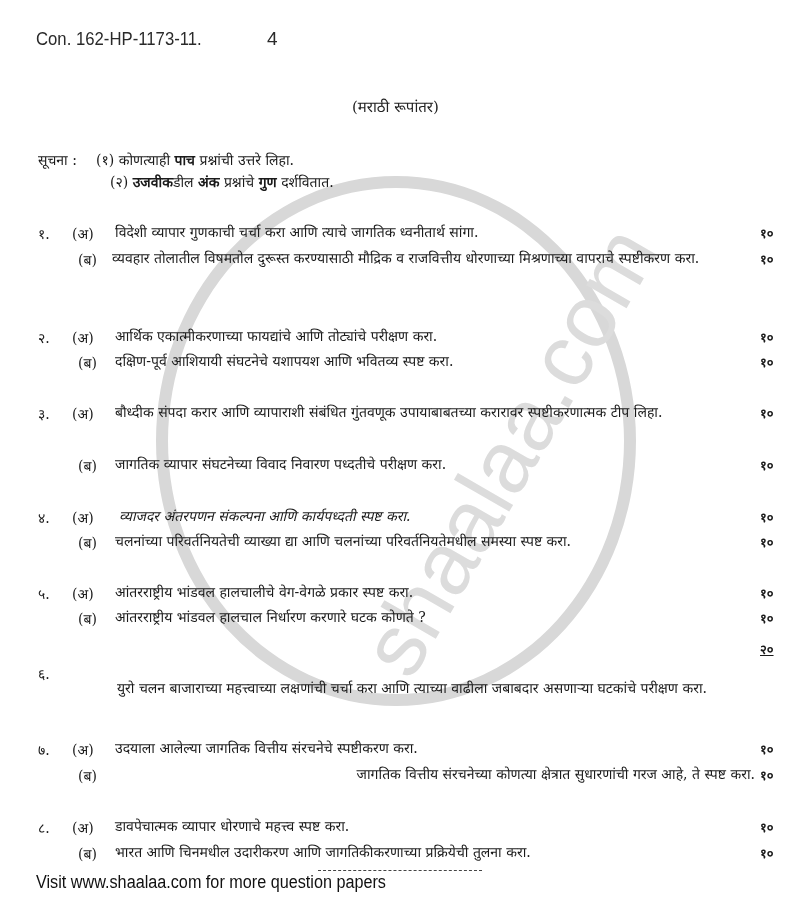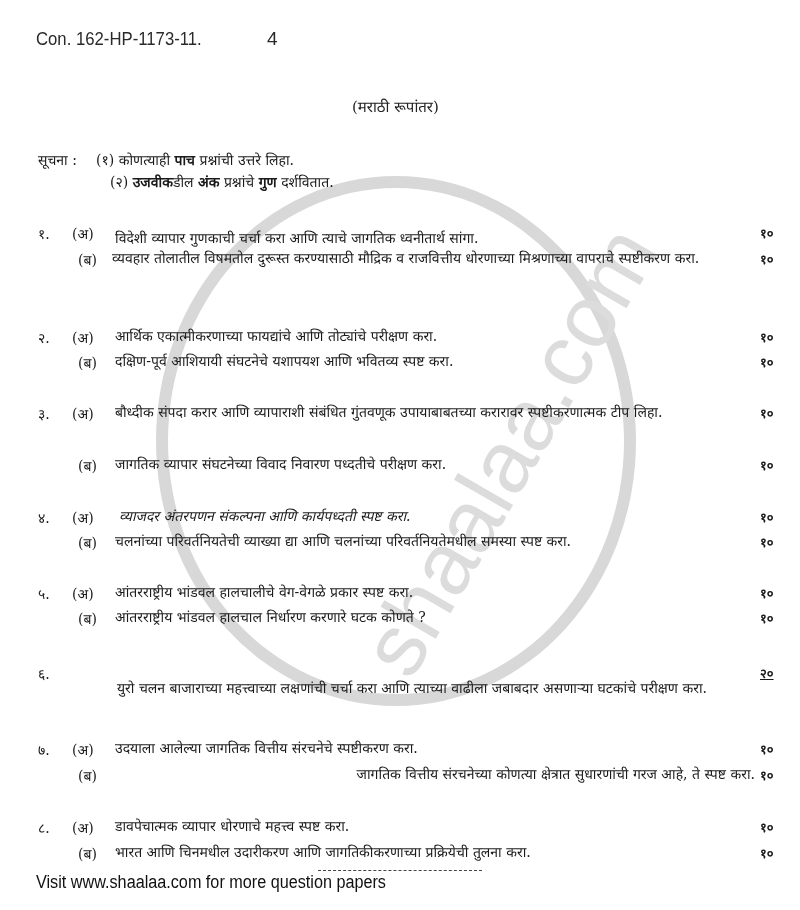--- a/index.html
+++ b/index.html
@@ -75,21 +75,21 @@
     <span class="b">उजवीक</span><span>डील</span>
     <span class="b">अंक</span>
     <span>प्रश्नांचे</span>
     <span class="b">गुण</span>
     <span>दर्शवितात.</span>
   </span>
 </div>
 
 <span class="q-num" style="left:38px;top:224px;">१.</span>
 <span class="q-sub" style="left:72px;top:224px;">(अ)</span>
-<span class="q-text" style="left:115px;top:220px;margin-top:6px;">विदेशी व्यापार गुणकाची चर्चा करा आणि त्याचे जागतिक ध्वनीतार्थ सांगा.</span>
+<span class="q-text" style="left:115px;top:220px;">विदेशी व्यापार गुणकाची चर्चा करा आणि त्याचे जागतिक ध्वनीतार्थ सांगा.</span>
 <span class="q-marks" style="top:224px;">१०</span>
 <span class="q-sub" style="left:78px;top:250px;">(ब)</span>
 <span class="q-text" style="left:112px;top:246px;">व्यवहार तोलातील विषमतोल दुरूस्त करण्यासाठी मौद्रिक व राजवित्तीय धोरणाच्या मिश्रणाच्या वापराचे स्पष्टीकरण करा.</span>
 <span class="q-marks" style="top:250px;">१०</span>
 
 <span class="q-num" style="left:38px;top:328px;">२.</span>
 <span class="q-sub" style="left:72px;top:328px;">(अ)</span>
 <span class="q-text" style="left:115px;top:324px;">आर्थिक एकात्मीकरणाच्या फायद्यांचे आणि तोट्यांचे परीक्षण करा.</span>
 <span class="q-marks" style="top:328px;">१०</span>
 <span class="q-sub" style="left:78px;top:353px;">(ब)</span>
@@ -115,21 +115,21 @@
 <span class="q-num" style="left:38px;top:584px;">५.</span>
 <span class="q-sub" style="left:72px;top:584px;">(अ)</span>
 <span class="q-text" style="left:115px;top:580px;">आंतरराष्ट्रीय भांडवल हालचालीचे वेग-वेगळे प्रकार स्पष्ट करा.</span>
 <span class="q-marks" style="top:584px;">१०</span>
 <span class="q-sub" style="left:78px;top:609px;">(ब)</span>
 <span class="q-text" style="left:115px;top:605px;">आंतरराष्ट्रीय भांडवल हालचाल निर्धारण करणारे घटक कोणते ?</span>
 <span class="q-marks" style="top:609px;">१०</span>
 
 <span class="q-num" style="left:38px;top:664px;">६.</span>
 <span class="q-text" style="left:72px;top:676px;width:680px;text-align:center;">युरो चलन बाजाराच्या महत्त्वाच्या लक्षणांची चर्चा करा आणि त्याच्या वाढीला जबाबदार असणाऱ्या घटकांचे परीक्षण करा.</span>
-<span class="q-marks" style="top:664px;text-decoration:underline;">२०</span>
+<span class="q-marks" style="top:640px;text-decoration:underline;">२०</span>
 
 <span class="q-num" style="left:38px;top:740px;">७.</span>
 <span class="q-sub" style="left:72px;top:740px;">(अ)</span>
 <span class="q-text" style="left:115px;top:736px;">उदयाला आलेल्या जागतिक वित्तीय संरचनेचे स्पष्टीकरण करा.</span>
 <span class="q-marks" style="top:740px;">१०</span>
 <span class="q-sub" style="left:78px;top:766px;">(ब)</span>
 <span class="q-text" style="left:115px;top:762px;text-align:right;">जागतिक वित्तीय संरचनेच्या कोणत्या क्षेत्रात सुधारणांची गरज आहे, ते स्पष्ट करा.</span>
 <span class="q-marks" style="top:766px;">१०</span>
 
 <span class="q-num" style="left:38px;top:818px;">८.</span>

